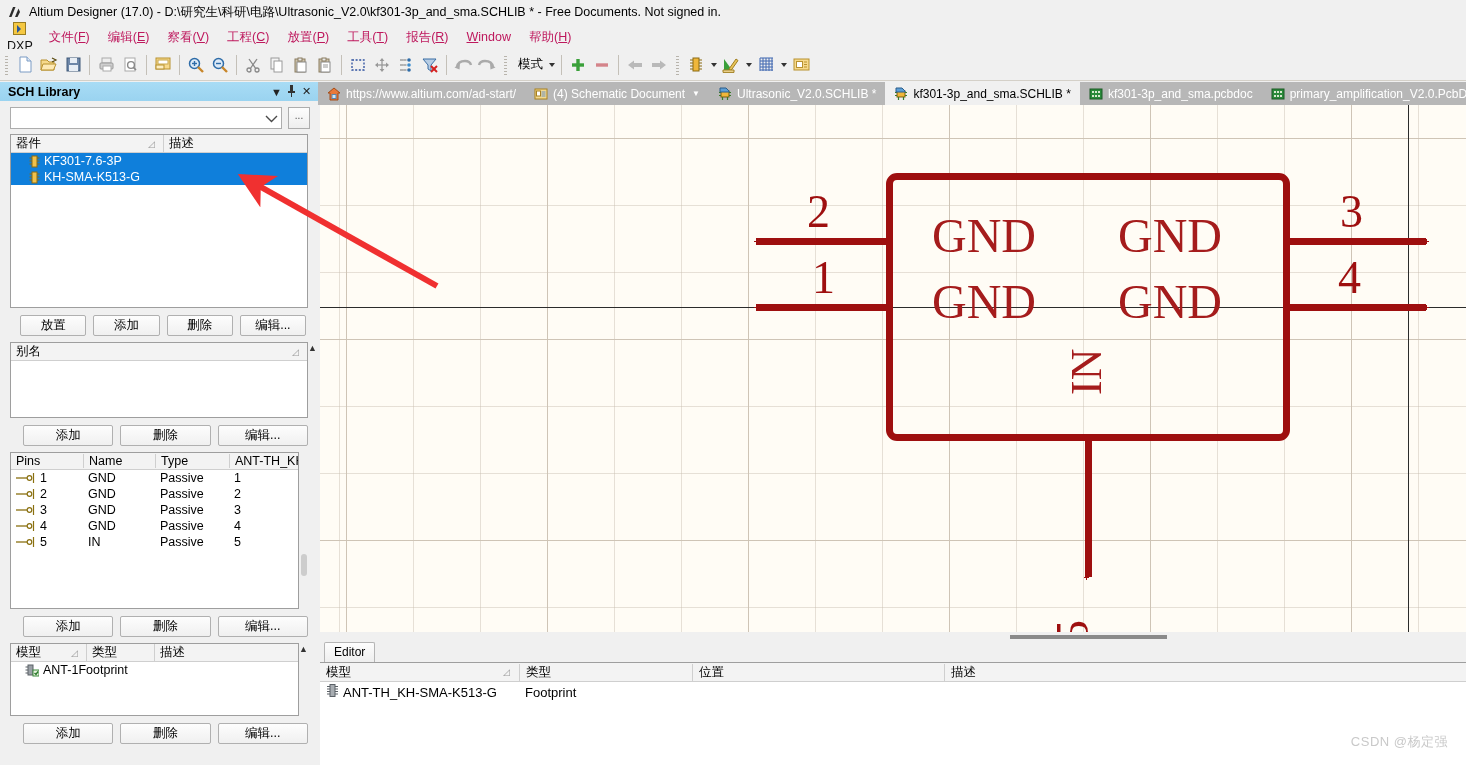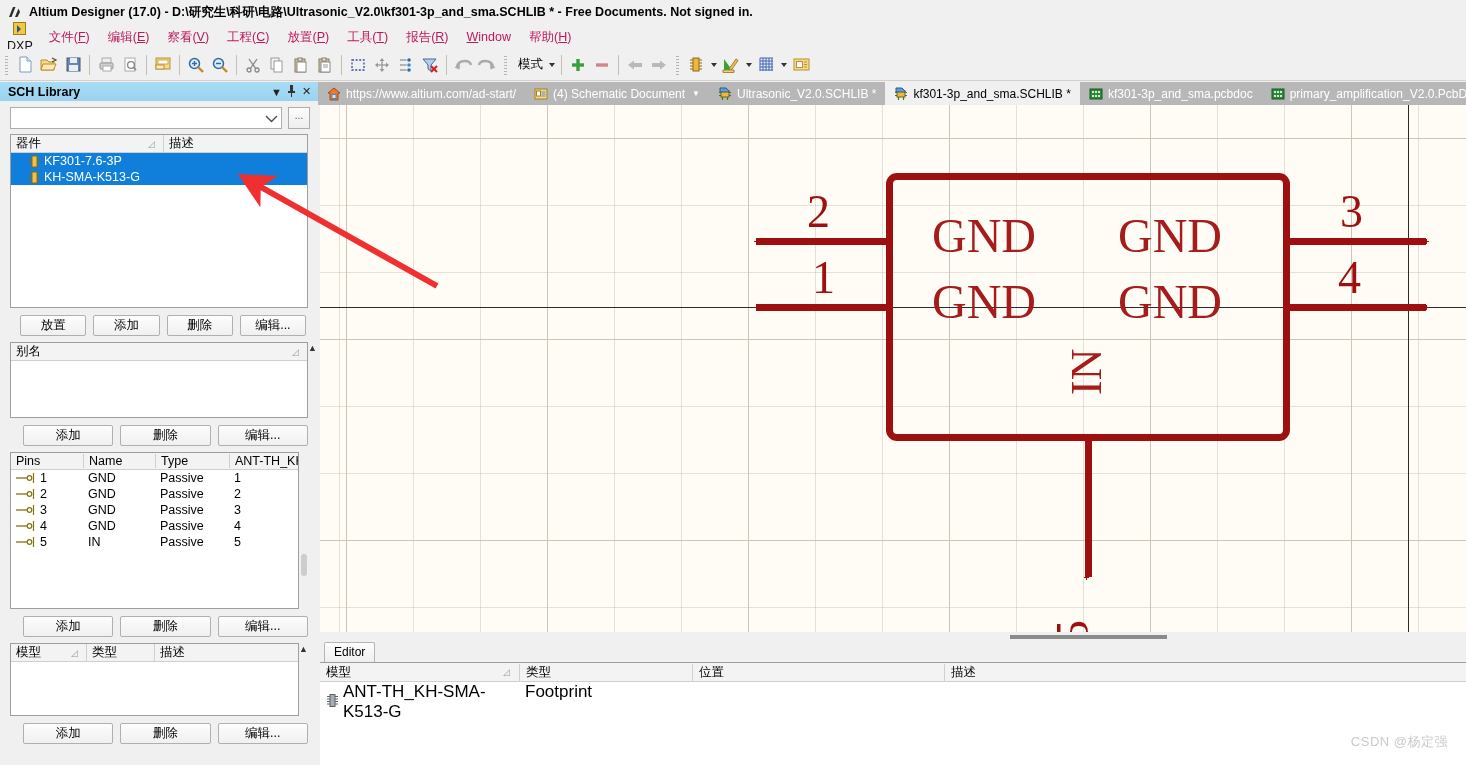--- a/index.html
+++ b/index.html
@@ -15,21 +15,21 @@
   
   .titlebar {
     position: absolute; left: 0; top: 0; width: 1466px; height: 25px;
     background: #f0f0f0;
     display: flex; align-items: center; gap: 7px; padding-left: 7px;
   }
   .title-icon {
     width: 15px; height: 15px; position: relative; flex: none;
   }
   .title-text {
-    font-size: 12.5px; color: #000; white-space: nowrap; font-weight: bold;
+    font-size: 12.5px; color: #000; white-space: nowrap;
   }
 
   
   .menubar {
     position: absolute; left: 0; top: 25px; width: 1466px; height: 24px;
     background: #f0f0f0;
     display: flex; align-items: center; padding-left: 4px;
   }
   .dxp-btn {
     display: flex; align-items: center; gap: 4px;
@@ -248,21 +248,21 @@
   .editor-grid {
     position:absolute; left:320px; top:662px; width:1146px; height:103px;
     background:#fff; border-top:1px solid #9e9e9e;
   }
   .eg-head {
     display:flex; height:19px; background:#f3f3f3; border-bottom:1px solid #cfcfcf;
     font-size:12.5px; align-items:center;
   }
   .eg-head .c { padding:0 6px; display:flex; align-items:center; }
   .eg-head .c + .c { border-left:1px solid #cfcfcf; }
-  .eg-row { display:flex; height:18px; font-size:17px; align-items:flex-start; }
+  .eg-row { display:flex; height:18px; font-size:13px; align-items:flex-end; }
   .eg-row .c { padding:0 6px; display:flex; align-items:center; gap:4px;}
 
   .watermark {
     position:absolute; right: 18px; bottom: 14px;
     font-size: 13px; color:#c9c9c9; letter-spacing:.5px;
     font-family:"Liberation Sans",sans-serif;
   }
 
   
   .doctabs {
@@ -886,20 +886,35 @@
           <div class="c col" style="width:75px">
             <span>模型</span>
             <span class="sort-mark">◿</span>
           </div>
           <div class="col" style="width:68px">
             <span>类型</span>
           </div>
           <div class="col" style="flex:1">
             <span>描述</span>
           </div>
+        </div>
+        <div class="lb-row" style="padding-left:14px;">
+          <span class="chip-ico" style="width:14px;">
+            <svg width="14" height="13" viewBox="0 0 14 13">
+                <rect x="3" y="1" width="5" height="10" fill="#9aa0a6" stroke="#5a6066"></rect>
+                <g stroke="#5a6066">
+                  <line x1="0.5" y1="3" x2="3" y2="3"></line>
+                  <line x1="0.5" y1="6" x2="3" y2="6"></line>
+                  <line x1="0.5" y1="9" x2="3" y2="9"></line>
+                </g>
+                <rect x="8" y="6" width="6" height="6" fill="#e8f2e0" stroke="#3a8a3a"></rect>
+                <path d="M9.5 9 L11 10.5 L13 7.5" fill="none" stroke="#2a7a2a" stroke-width="1.4"></path>
+              </svg>
+          </span>
+          <span>ANT-1Footprint</span>
         </div>
       </div>
       <div class="scroll-up">▲</div>
     </div>
 
     <div class="btnrow tight">
       <div class="fbtn">添加</div>
       <div class="fbtn">删除</div>
       <div class="fbtn">编辑...</div>
     </div>

